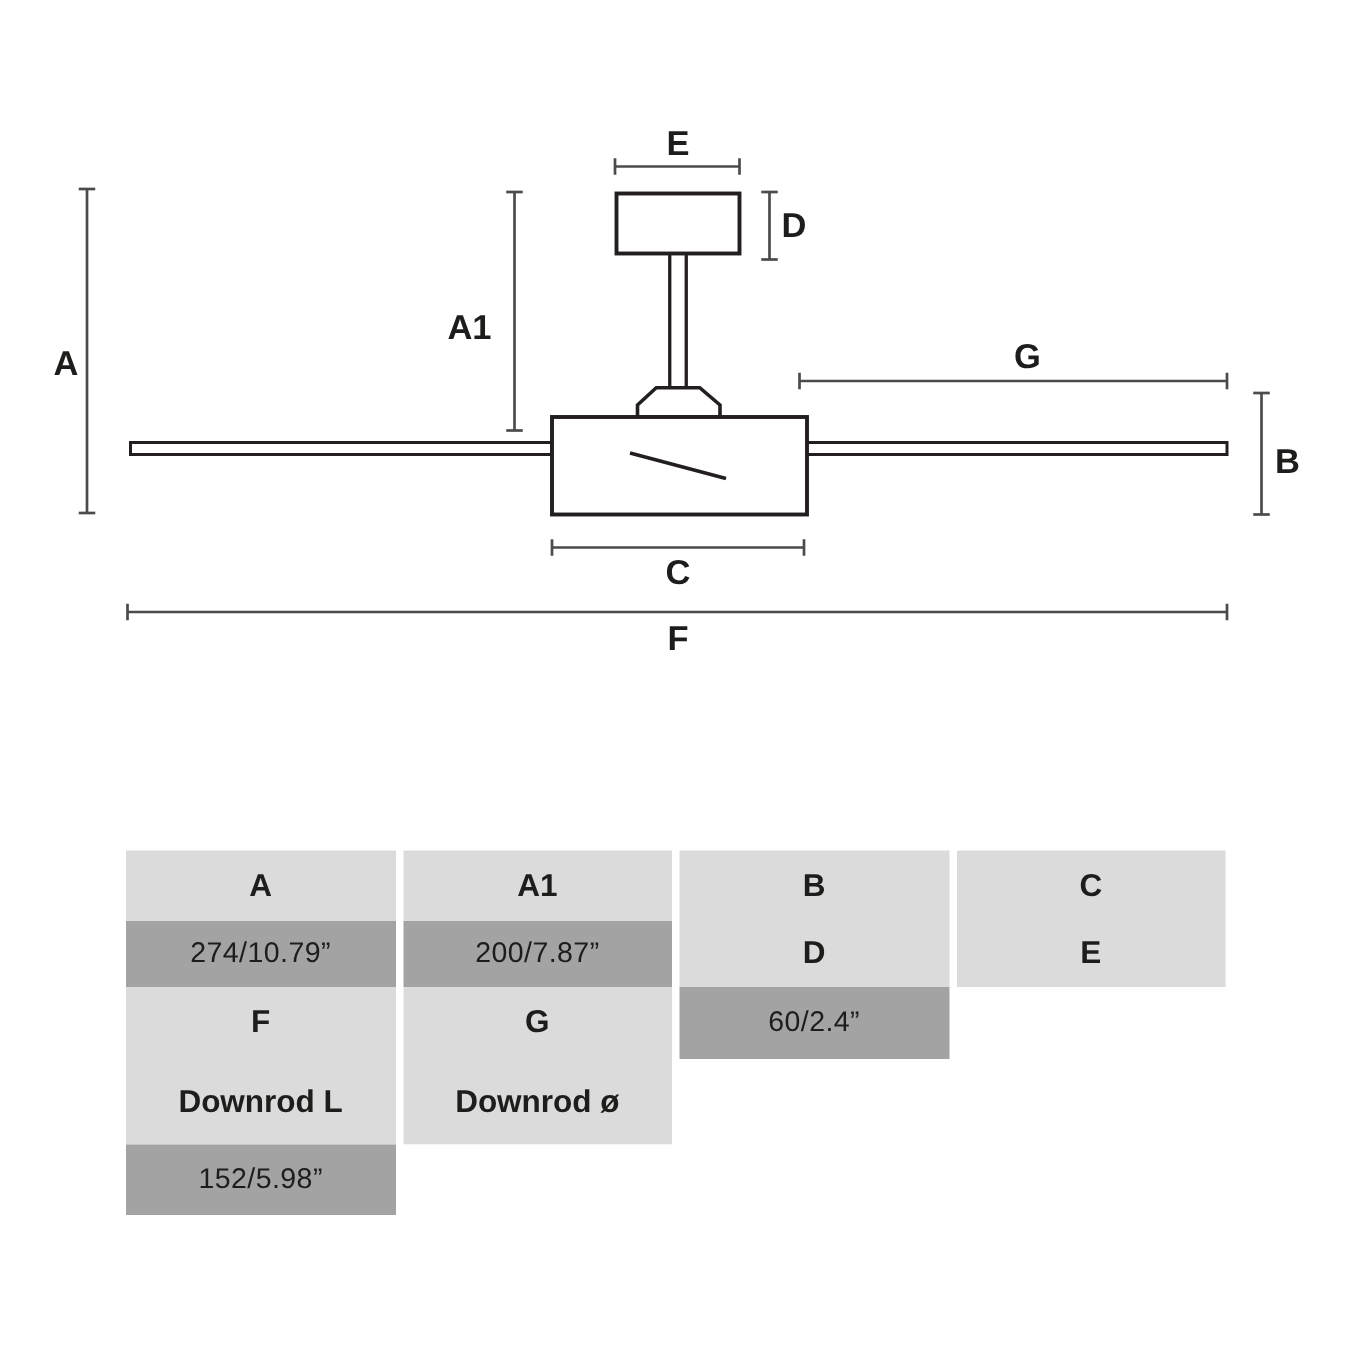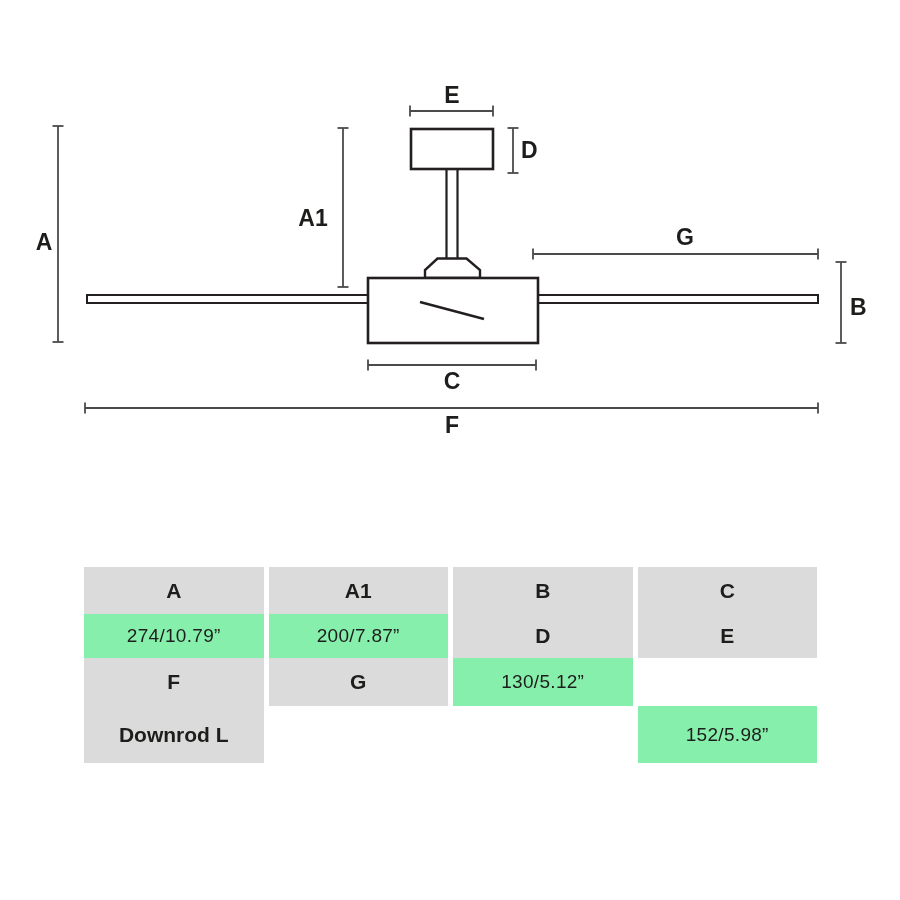--- a/index.html
+++ b/index.html
@@ -41,21 +41,21 @@
     align-items: center;
     justify-content: center;
     color: #1d1d1b;
   }
   .cell.head {
     background: #dbdbdb;
     font-weight: bold;
     font-size: 21px;
   }
   .cell.value {
-    background: #86efac;
+    background: #a3a3a3;
     font-weight: normal;
     font-size: 19px;
     letter-spacing: 0.3px;
   }
   .cell.blank {
     background: #ffffff;
   }
 </style>
 </head>
 <body>
@@ -143,24 +143,25 @@
     <div class="cell head">C</div>
 
     <div class="cell value">274/10.79”</div>
     <div class="cell value">200/7.87”</div>
 
     <div class="cell head">D</div>
     <div class="cell head">E</div>
     <div class="cell head">F</div>
     <div class="cell head">G</div>
 
-    <div class="cell value">130/5.12”</div>
+    <div class="cell value">60/2.4”</div>
 
     <div class="cell blank"></div>
     <div class="cell head">Downrod L</div>
+    <div class="cell head">Downrod ø</div>
     <div class="cell blank"></div>
 
     <div class="cell blank"></div>
     <div class="cell value">152/5.98”</div>
     <div class="cell blank"></div>
   </div>
 
 </div>
 
 </body></html>

